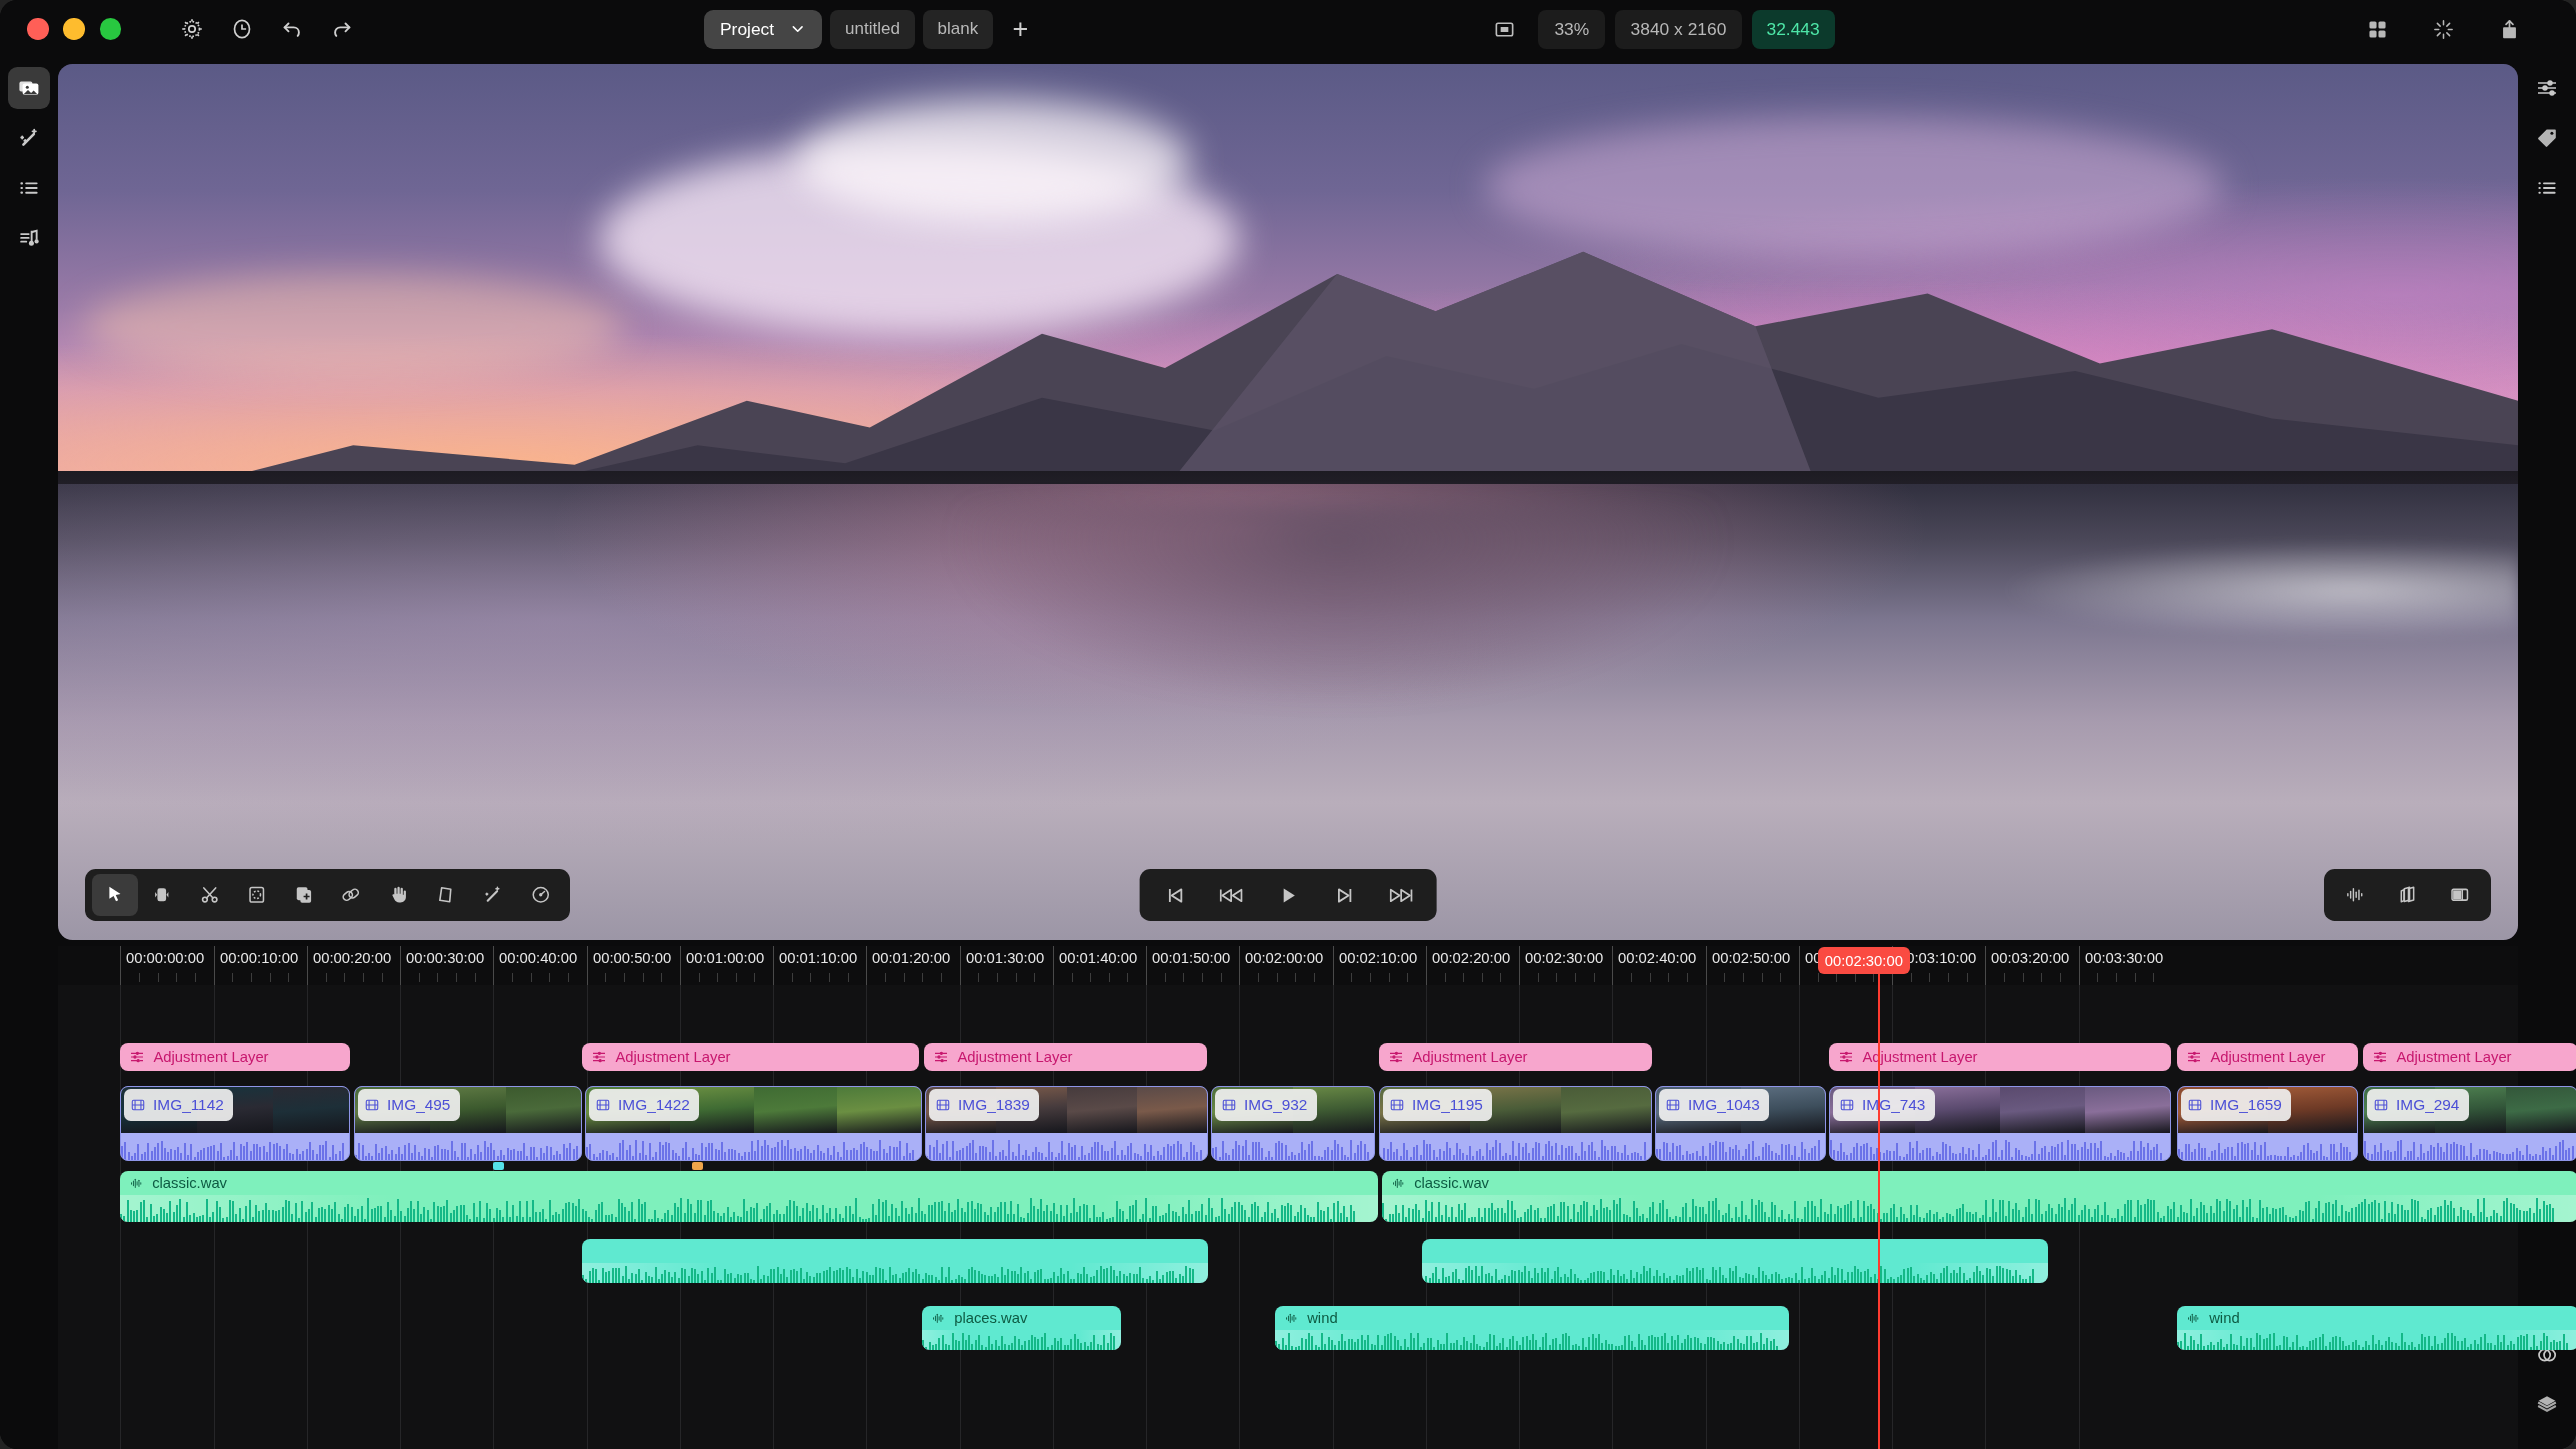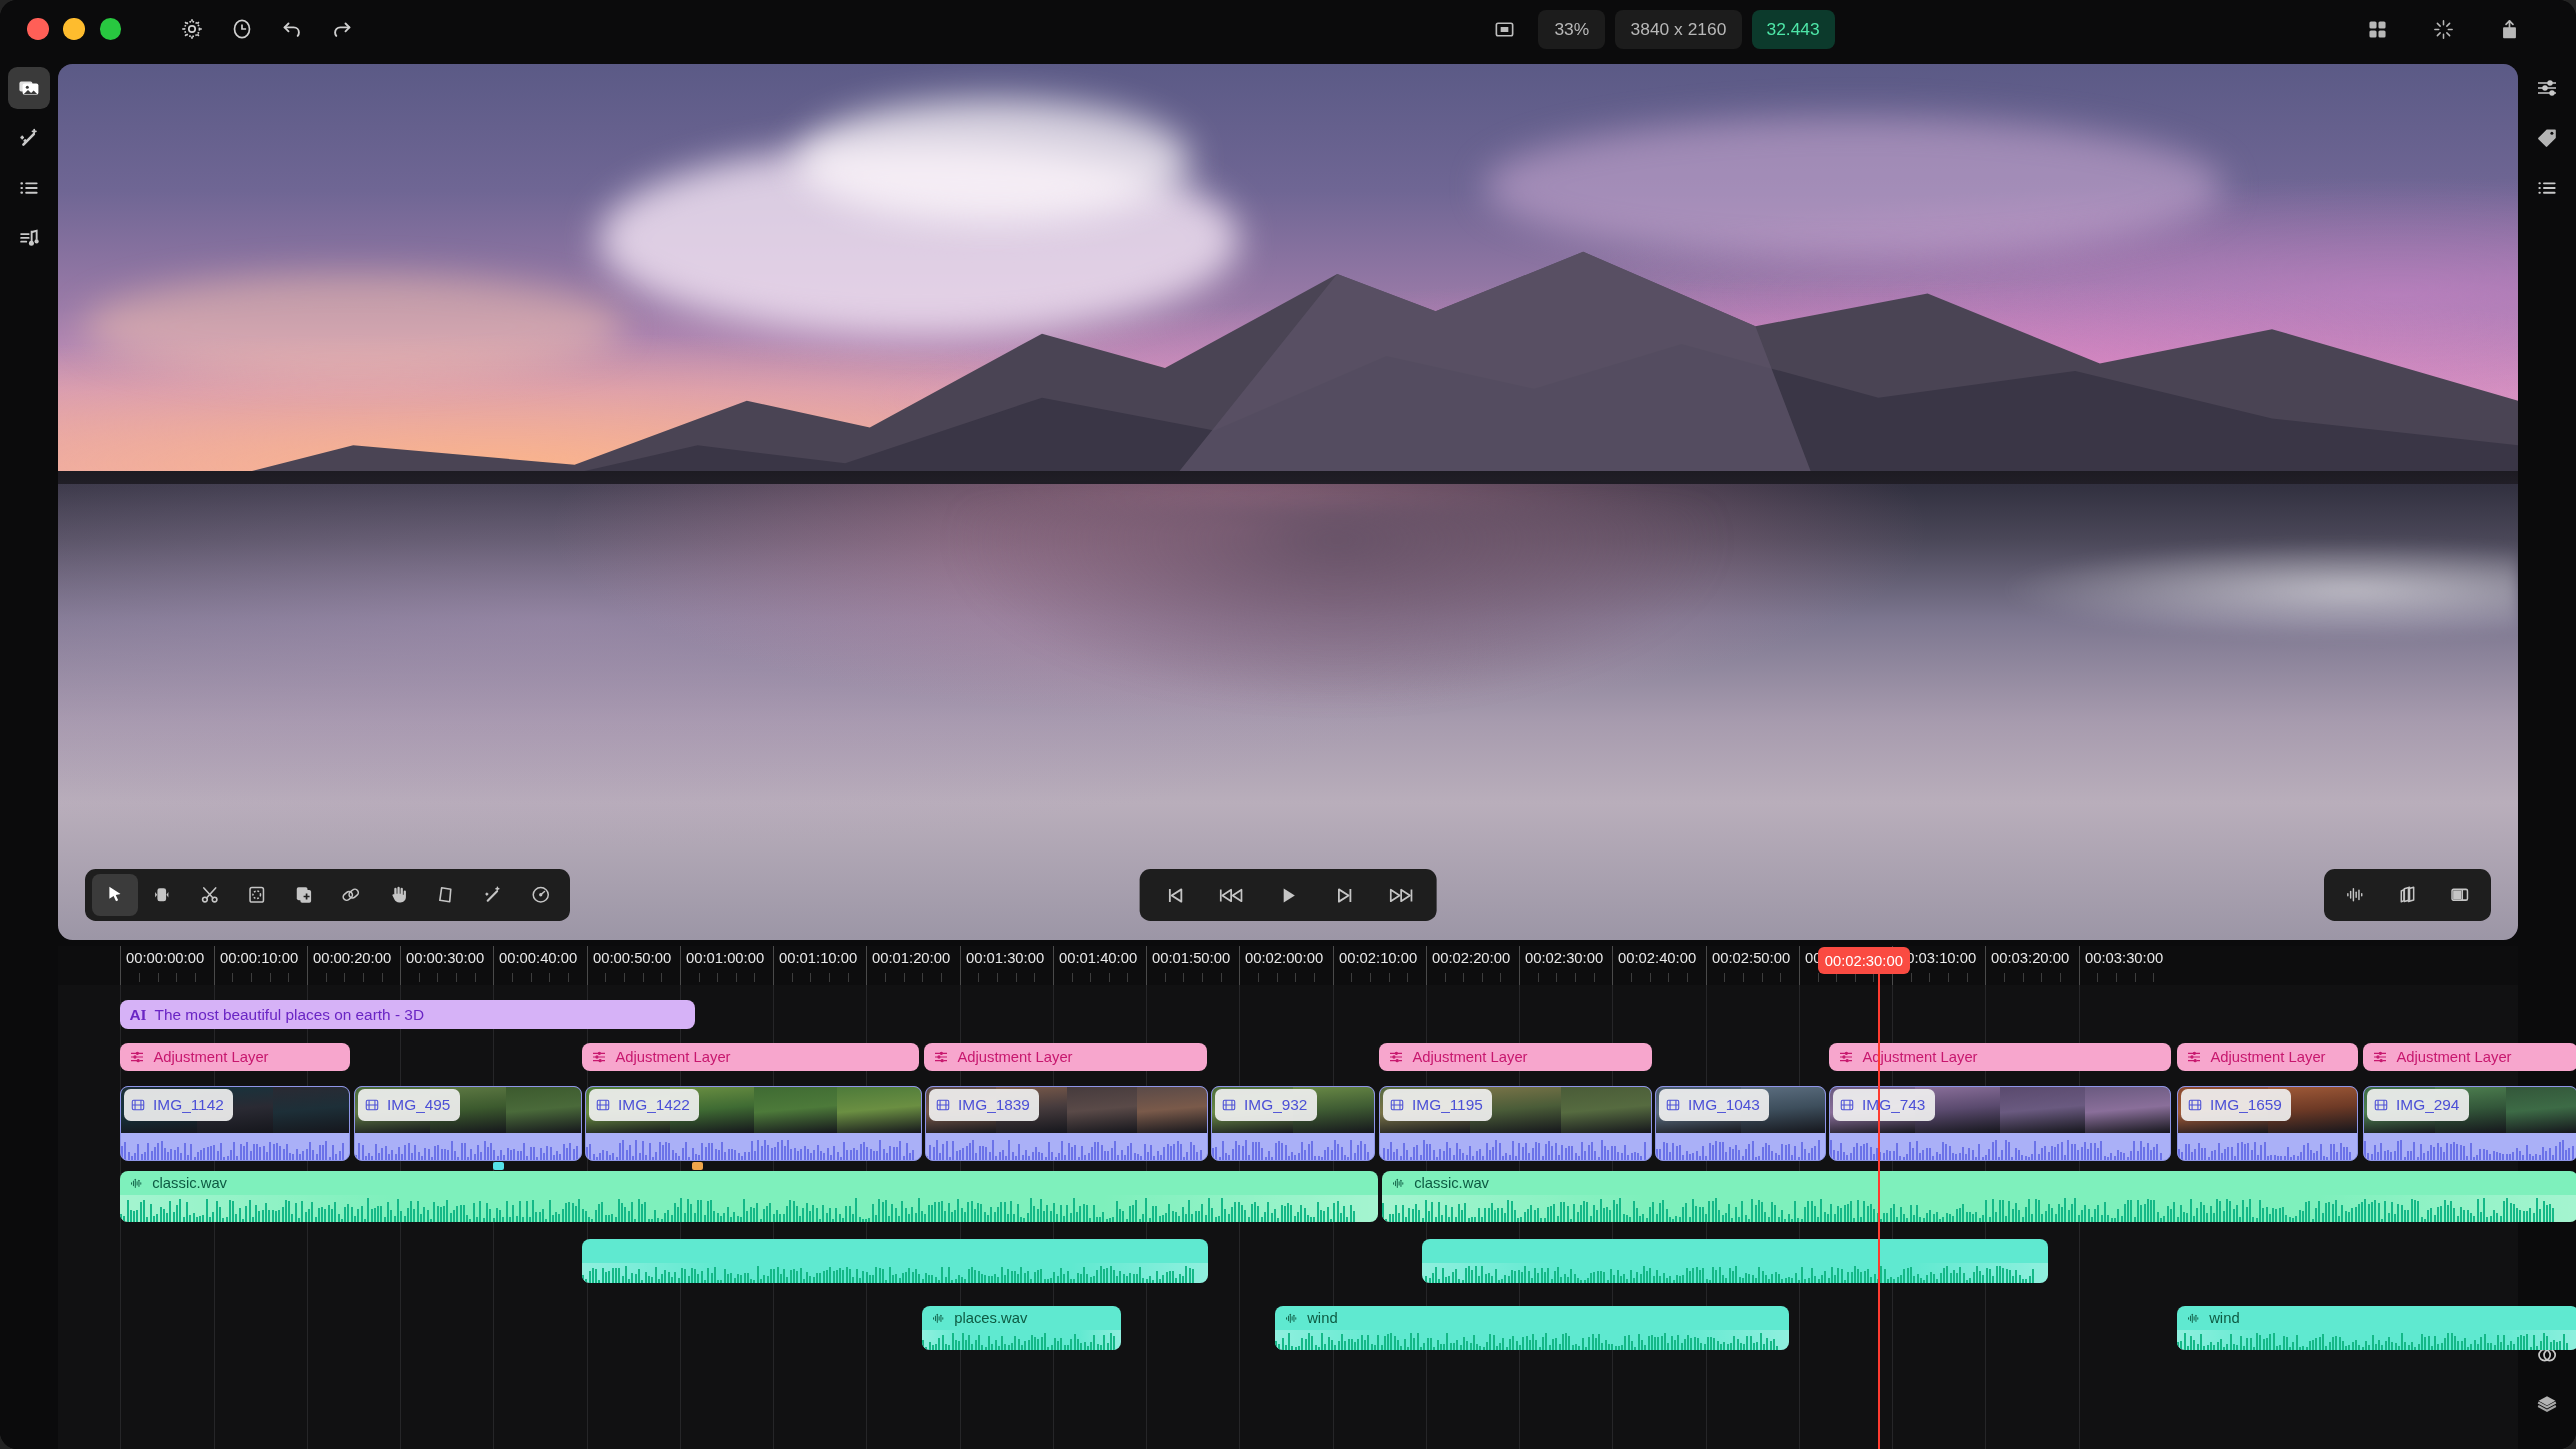--- a/index.html
+++ b/index.html
@@ -288,20 +288,31 @@
         </svg>
       </div>
       <div class="tb-ico">
         <svg width="24" height="24" viewBox="0 0 24 24" fill="none" stroke="#d0d0d0" stroke-width="1.9" stroke-linecap="round" stroke-linejoin="round">
           <path d="M15.5 6.5l3.9 3.9-3.9 3.9"></path>
           <path d="M19.4 10.4h-9.1C7.2 10.4 5.1 12.5 5.1 15.5c0 1.4.5 2.6 1.2 3.4"></path>
         </svg>
       </div>
     </div>
 
+    <div class="tb-center">
+      <div class="proj-pill">
+        <span>Project</span>
+        <svg width="17.4" height="17.4" viewBox="0 0 24 24" fill="none" stroke="#ffffff" stroke-width="2.2" stroke-linecap="round" stroke-linejoin="round">
+          <path d="M6 9.5l6 6 6-6"></path>
+        </svg>
+      </div>
+      <div class="tab-pill">untitled</div>
+      <div class="tab-pill">blank</div>
+      <div class="plus-btn">+</div>
+    </div>
 
     <div class="tb-right-group">
       <div class="tb-ico">
         <svg width="23" height="23" viewBox="0 0 24 24" fill="none" stroke="#bdbdbd" stroke-width="1.7">
           <rect x="3.5" y="5.5" width="17" height="13" rx="1.8"></rect>
           <rect x="8" y="9.4" width="8" height="5.2" fill="#bdbdbd" stroke="none"></rect>
         </svg>
       </div>
       <div class="info-pill">33%</div>
       <div class="info-pill">3840 x 2160</div>
@@ -711,24 +722,20 @@
           <div class="gridline" style="left: 1275px;"></div>
           <div class="gridline" style="left: 1368px;"></div>
           <div class="gridline" style="left: 1461px;"></div>
           <div class="gridline" style="left: 1554px;"></div>
           <div class="gridline" style="left: 1648px;"></div>
           <div class="gridline" style="left: 1741px;"></div>
           <div class="gridline" style="left: 1834px;"></div>
           <div class="gridline" style="left: 1927px;"></div>
           <div class="gridline" style="left: 2021px;"></div>
           <div class="playhead" style="left: 1820px;"></div>
-          <div class="clip text-clip" style="left: 62px; top: 14.8px; width: 575px; height: 29.5px;">
-            <span style="font-size:15.4px;color:#6a25c4;font-weight:600">A<span style="font-family:'Liberation Serif',serif">I</span></span>
-            <span>The most beautiful places on earth - 3D</span>
-          </div>
           <div class="clip adj-clip" style="left: 62px; top: 58px; width: 230px; height: 28px;">
             <svg width="16" height="16" viewBox="0 0 24 24" fill="none" stroke="#c7176e" stroke-width="1.8">
               <path d="M3 6.5h8M14.5 6.5h6.5M3 12h4.5M11 12h10M3 17.5h9M16 17.5h5"></path>
               <circle cx="12.6" cy="6.5" r="1.6" fill="#c7176e"></circle>
               <circle cx="9" cy="12" r="1.6" fill="#c7176e"></circle>
               <circle cx="13.8" cy="17.5" r="1.6" fill="#c7176e"></circle>
             </svg>
             <span>Adjustment Layer</span>
           </div>
           <div class="clip adj-clip" style="left: 524px; top: 58px; width: 337px; height: 28px;">

